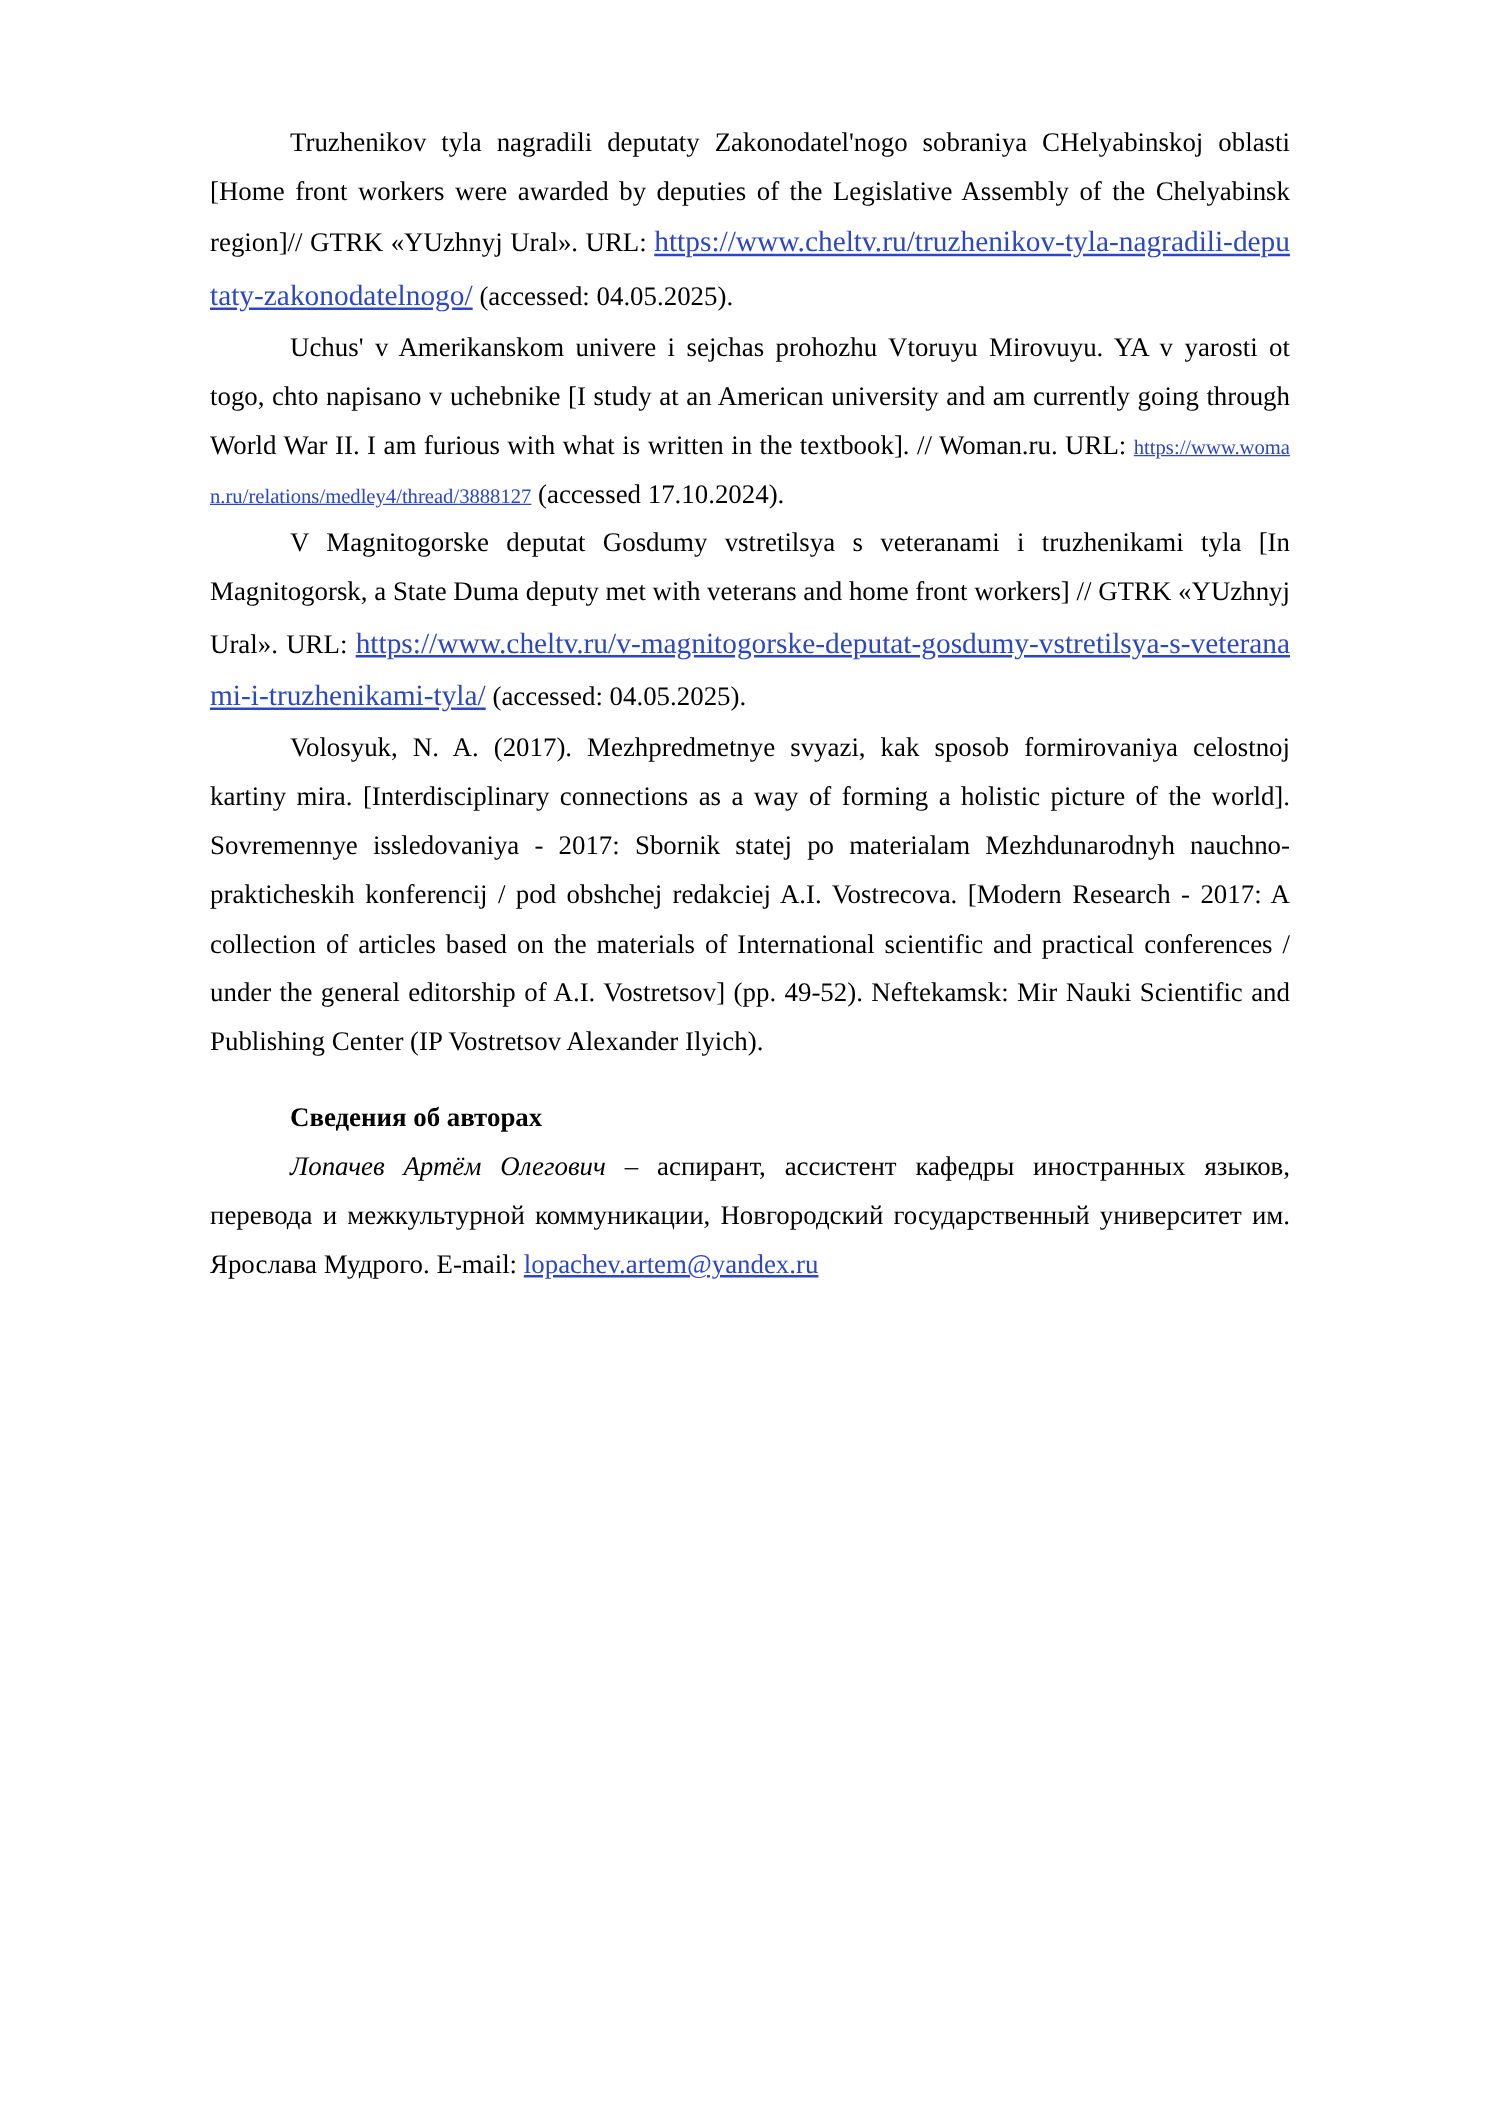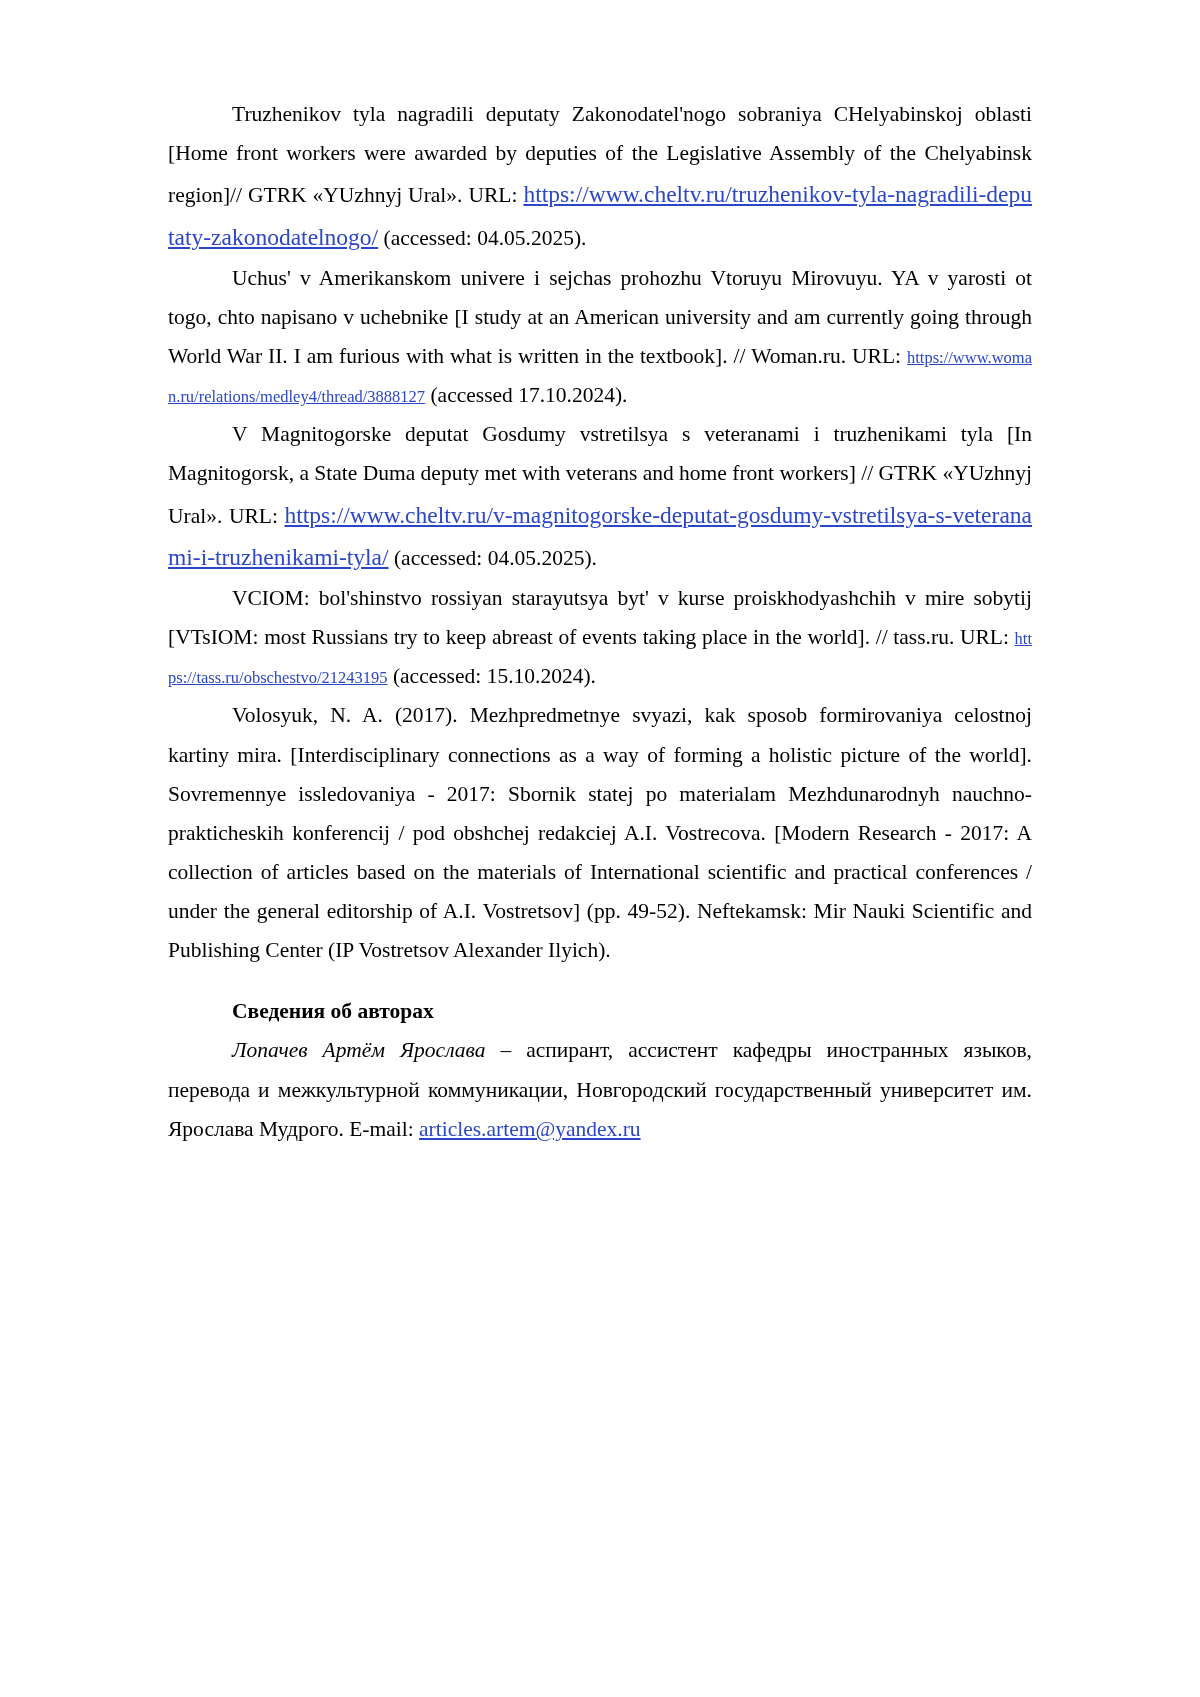--- a/index.html
+++ b/index.html
@@ -54,23 +54,22 @@
 </style>
 </head>
 <body>
 
 <div class="page">
 
   <div>
     <p class="para">Truzhenikov tyla nagradili deputaty Zakonodatel'nogo sobraniya CHelyabinskoj oblasti [Home front workers were awarded by deputies of the Legislative Assembly of the Chelyabinsk region]// GTRK «YUzhnyj Ural». URL: <a class="link-big" href="#">https://www.cheltv.ru/truzhenikov-tyla-nagradili-deputaty-zakonodatelnogo/</a> (accessed: 04.05.2025).</p>
     <p class="para">Uchus' v Amerikanskom univere i sejchas prohozhu Vtoruyu Mirovuyu. YA v yarosti ot togo, chto napisano v uchebnike [I study at an American university and am currently going through World War II. I am furious with what is written in the textbook]. // Woman.ru. URL: <a class="link-small" href="#">https://www.woman.ru/relations/medley4/thread/3888127</a> (accessed 17.10.2024).</p>
     <p class="para">V Magnitogorske deputat Gosdumy vstretilsya s veteranami i truzhenikami tyla [In Magnitogorsk, a State Duma deputy met with veterans and home front workers] // GTRK «YUzhnyj Ural». URL:  <a class="link-big" href="#">https://www.cheltv.ru/v-magnitogorske-deputat-gosdumy-vstretilsya-s-veteranami-i-truzhenikami-tyla/</a> (accessed: 04.05.2025).</p>
-    <p class="para">VCIOM: bol'shinstvo rossiyan starayutsya byt' v kurse proiskhodyashchih v mire sobytij [VTsIOM: most Russians try to keep abreast of events taking place in the world]. // tass.ru. URL: <a class="link-small" href="#">https://tass.ru/obschestvo/21243195</a> (accessed: 15.10.2024).</p>
     <p class="para">Volosyuk, N. A. (2017). Mezhpredmetnye svyazi, kak sposob formirovaniya celostnoj kartiny mira. [Interdisciplinary connections as a way of forming a holistic picture of the world]. Sovremennye issledovaniya - 2017: Sbornik statej po materialam Mezhdunarodnyh nauchno-prakticheskih konferencij / pod obshchej redakciej A.I. Vostrecova. [Modern Research - 2017: A collection of articles based on the materials of International scientific and practical conferences / under the general editorship of A.I. Vostretsov] (pp. 49-52). Neftekamsk: Mir Nauki Scientific and Publishing Center (IP Vostretsov Alexander Ilyich).</p>
   </div>
 
   <h2 class="section-head">Сведения об авторах</h2>
 
   <p class="para">
-    <span class="author-name">Лопачев Артём Ярослава</span><span> – аспирант, ассистент кафедры иностранных языков, перевода и межкультурной коммуникации, Новгородский государственный университет им. Ярослава Мудрого. E-mail: </span><a class="link-small" style="font-size:21.5px" href="#">articles.artem@yandex.ru</a>
+    <span class="author-name">Лопачев Артём Олегович</span><span> – аспирант, ассистент кафедры иностранных языков, перевода и межкультурной коммуникации, Новгородский государственный университет им. Ярослава Мудрого. E-mail: </span><a class="link-small" style="font-size:21.5px" href="#">lopachev.artem@yandex.ru</a>
   </p>
 
 </div>
 
 </body></html>

